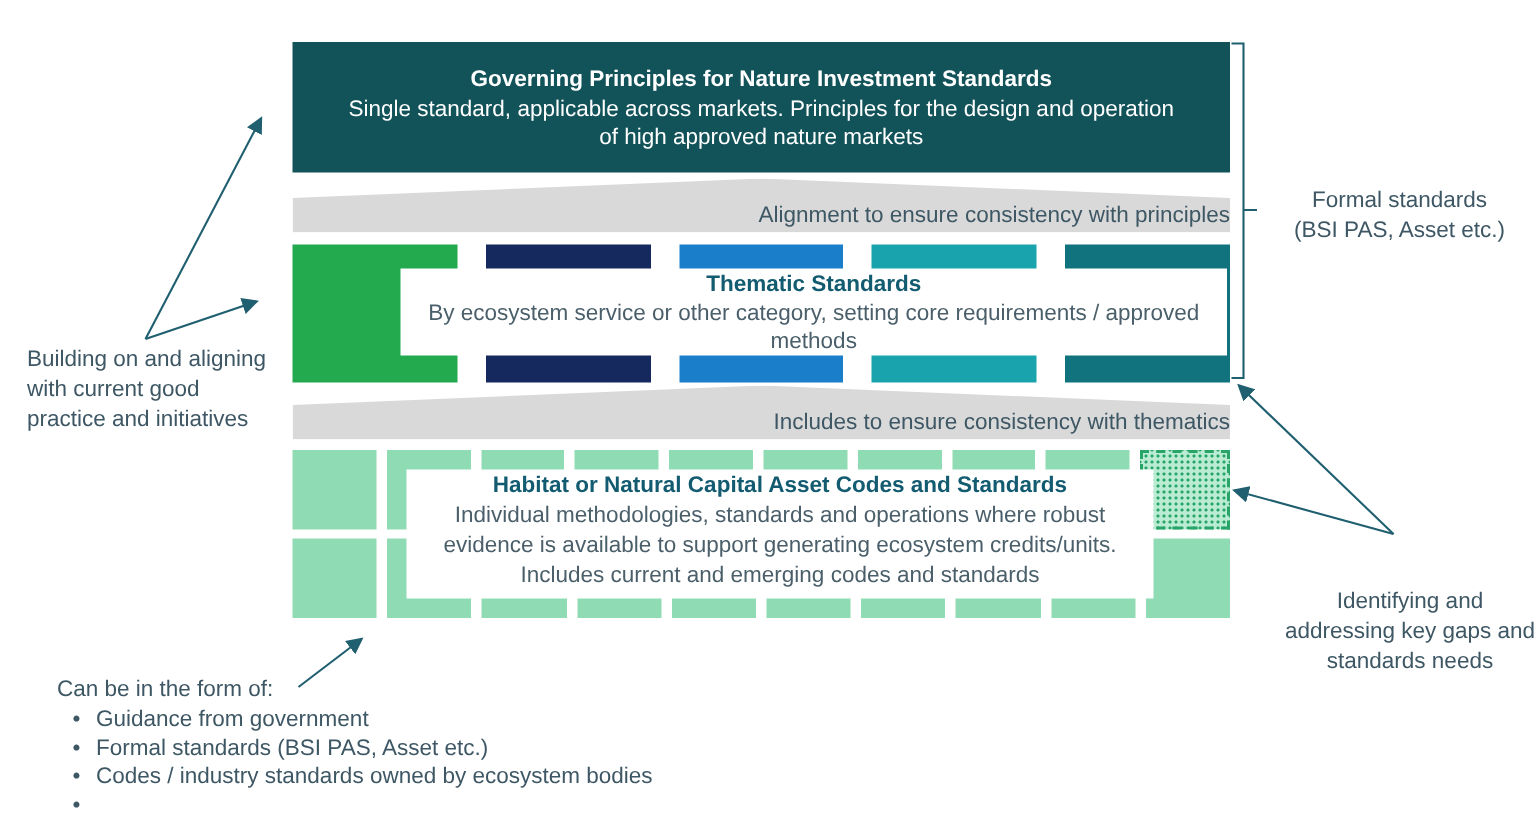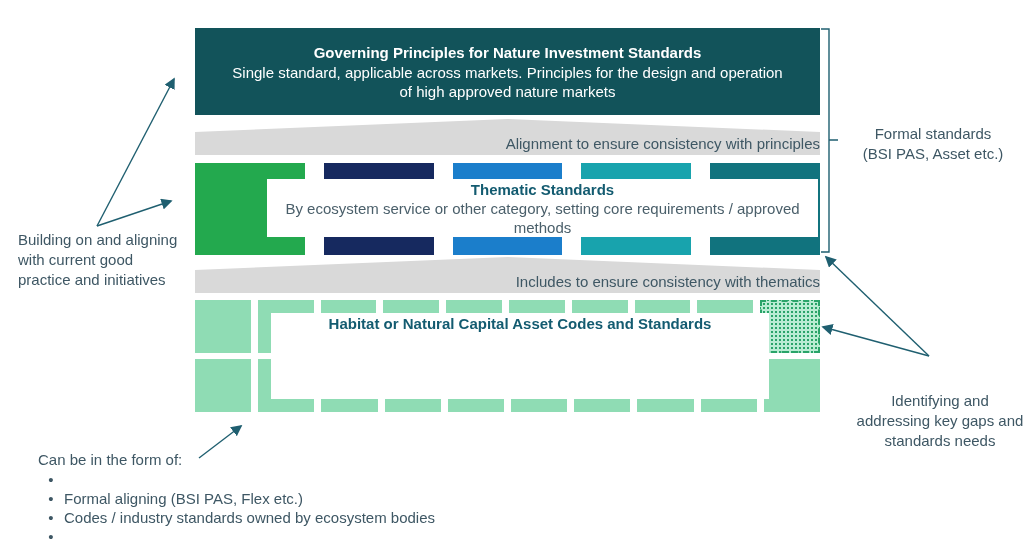--- a/index.html
+++ b/index.html
@@ -136,40 +136,42 @@
     <div class="habitat-cell"></div>
     <div class="habitat-cell"></div>
     <div class="habitat-cell"></div>
     <div class="habitat-cell"></div>
     <div class="habitat-cell"></div>
     <div class="habitat-cell"></div>
   </div>
 </div>
 <div class="abs habitat-overlay">
   <div class="title">Habitat or Natural Capital Asset Codes and Standards</div>
+  <div>Individual methodologies, standards and operations where robust evidence is available to support generating ecosystem credits/units. Includes current and emerging codes and standards</div>
 </div>
 
 <div class="abs note note-building">Building on and aligning with current good practice and initiatives</div>
 
 <div class="abs note note-formal">
   <div>Formal standards</div>
   <div>(BSI PAS, Asset etc.)</div>
 </div>
 
 <div class="abs note note-gaps">Identifying and addressing key gaps and standards needs</div>
 
 <div class="abs footnote">
   <div class="fn-title">Can be in the form of:</div>
   <ul>
     <li>
         <span class="bullet">•</span>
+        <span>Guidance from government</span>
       </li>
     <li>
         <span class="bullet">•</span>
-        <span>Formal aligning (BSI PAS, Flex etc.)</span>
+        <span>Formal standards (BSI PAS, Asset etc.)</span>
       </li>
     <li>
         <span class="bullet">•</span>
         <span>Codes / industry standards owned by ecosystem bodies</span>
       </li>
     <li>
         <span class="bullet">•</span>
       </li>
   </ul>
 </div>

